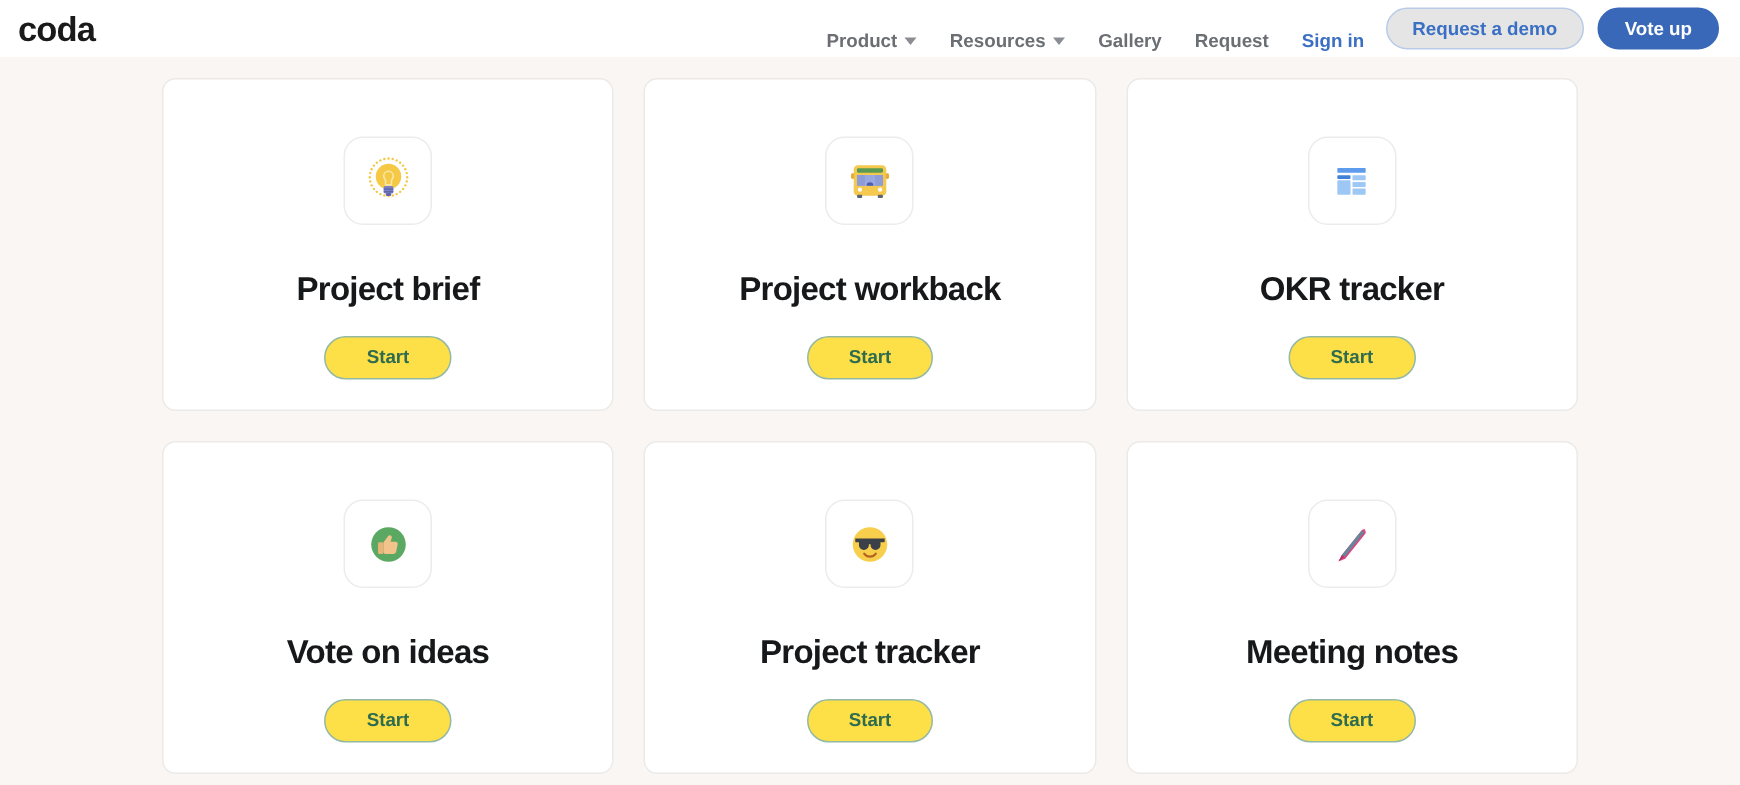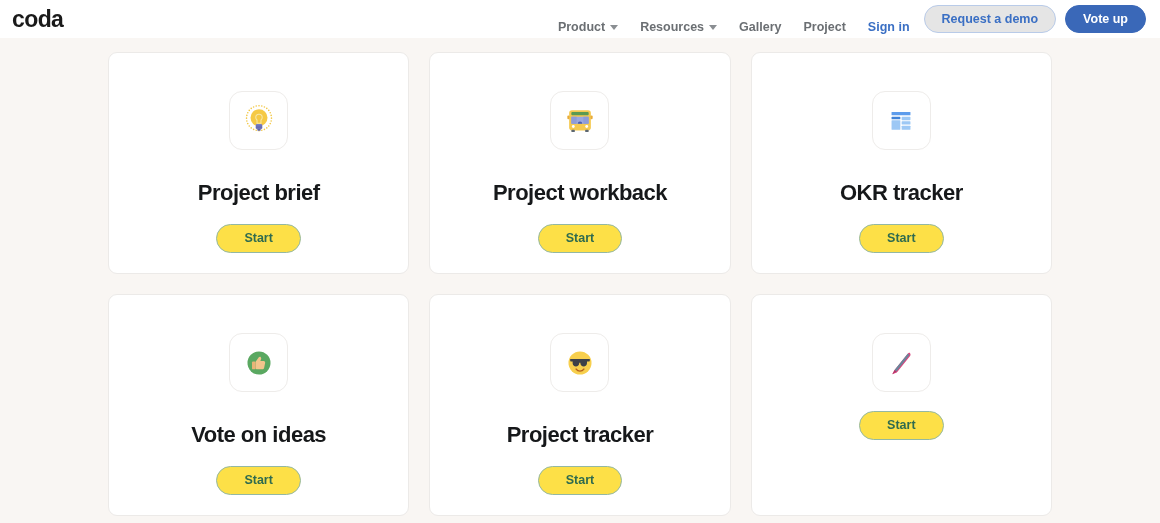--- a/index.html
+++ b/index.html
@@ -158,21 +158,21 @@
         <span class="caret"></span>
       </div>
       <div class="nav-link">
         <span>Resources</span>
         <span class="caret"></span>
       </div>
       <div class="nav-link">
         <span>Gallery</span>
       </div>
       <div class="nav-link">
-        <span>Project</span>
+        <span>Request</span>
       </div>
       <div class="nav-link signin">Sign in</div>
       <div class="btn-pill" id="demo-btn">Request a demo</div>
       <div class="btn-pill" id="signup-btn">Vote up</div>
     </div>
 </div>
 
 <div id="cards-grid">
     <div class="card">
       <div class="icon-tile">
@@ -273,15 +273,16 @@
       <button class="start-btn">Start</button>
     </div>
     <div class="card">
       <div class="icon-tile">
         <svg width="34" height="34" viewBox="0 0 36 36">
           <path d="M27.9 7.6c-.9-.6-2.1-.4-2.8.5L11.2 25.4l-2.4 4.6 4.8-2 14-17.4c.8-.9.6-2.2-.3-2.8z" fill="#d9487f"></path>
           <path d="M25.1 8.1L11.2 25.4l1.9 1.5L26.9 9.6c-.3-.7-.9-1.2-1.8-1.5z" fill="#68869b"></path>
           <path d="M8.8 30l2.4-4.6 1.9 1.5z" fill="#b43568"></path>
         </svg>
       </div>
+      <div class="card-title">Meeting notes</div>
       <button class="start-btn">Start</button>
     </div>
   </div>
 
 </body></html>

